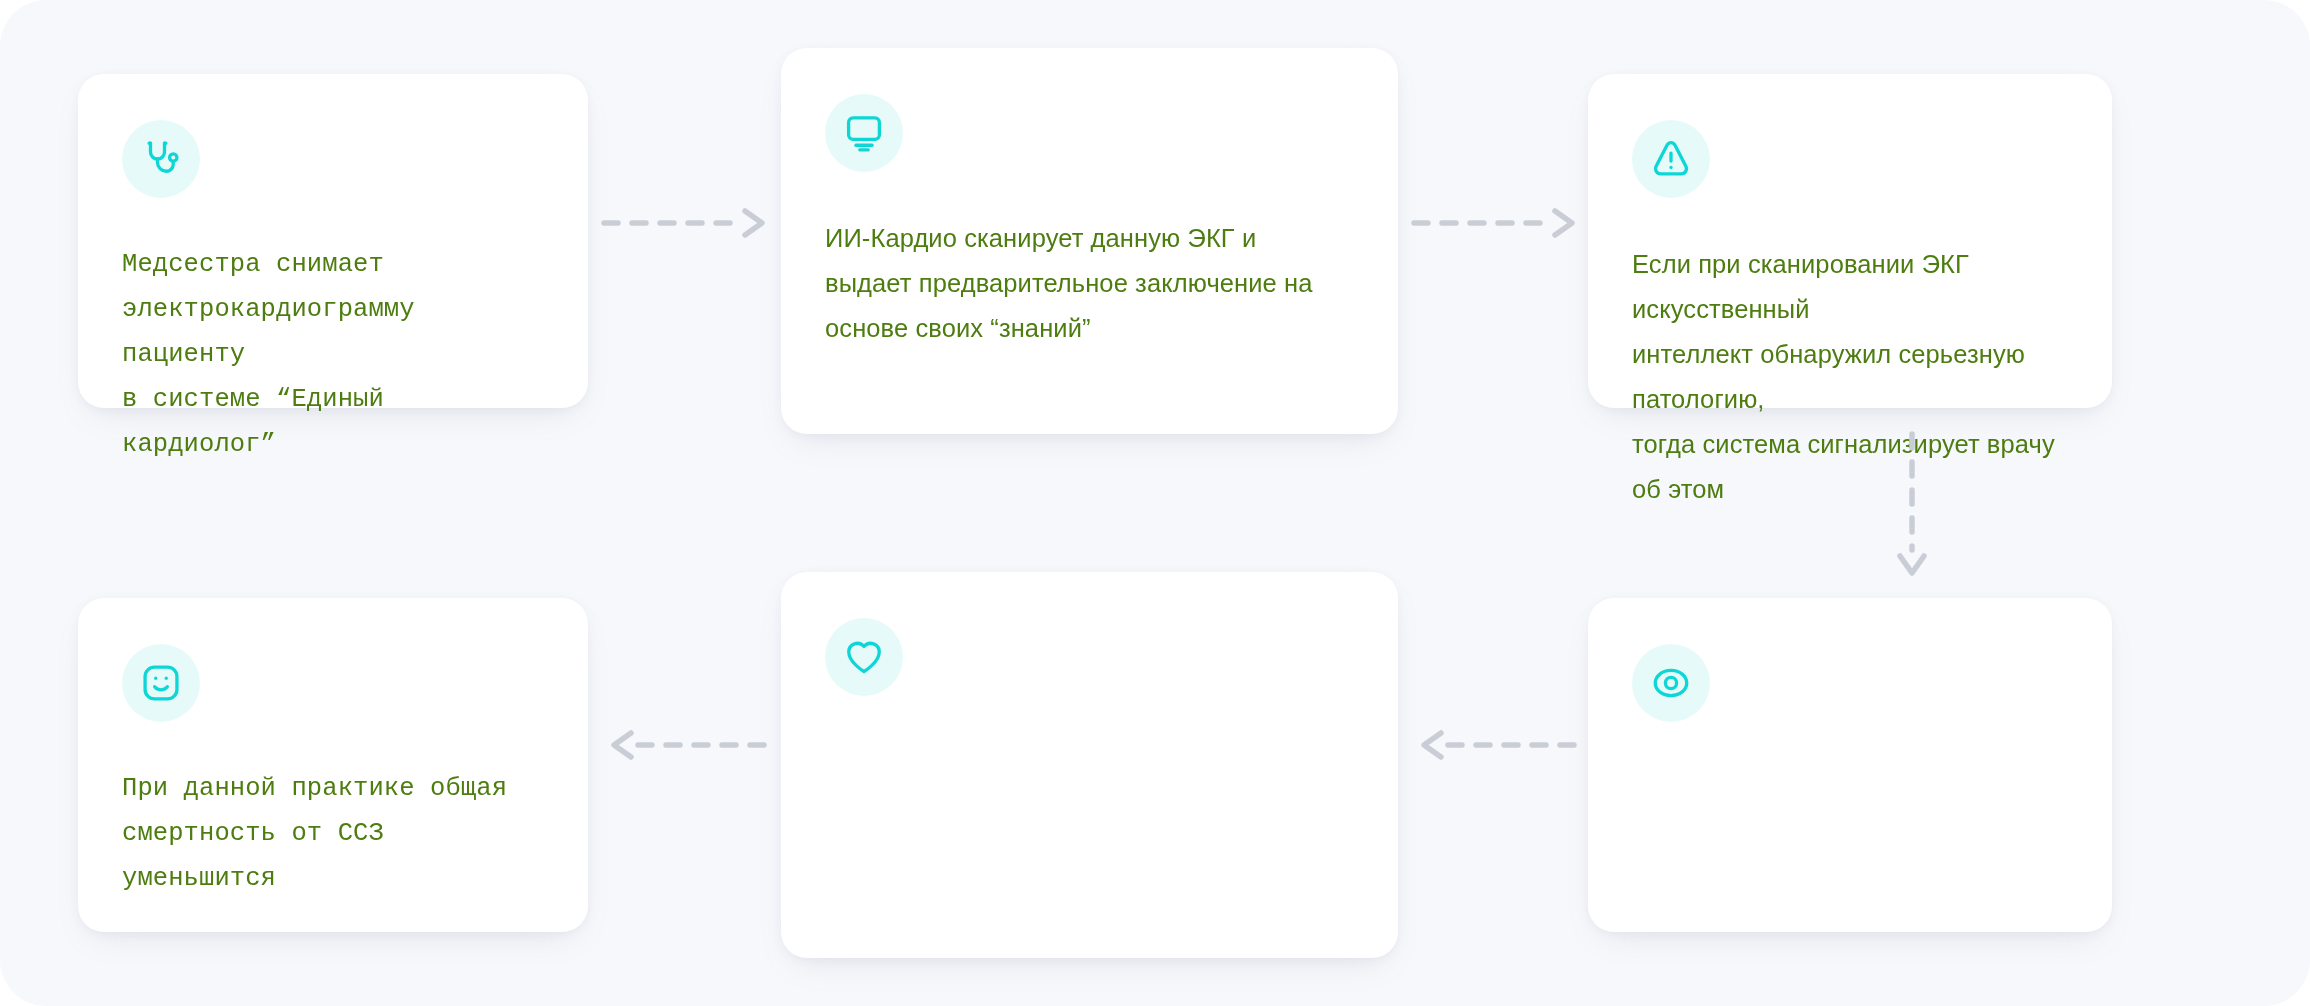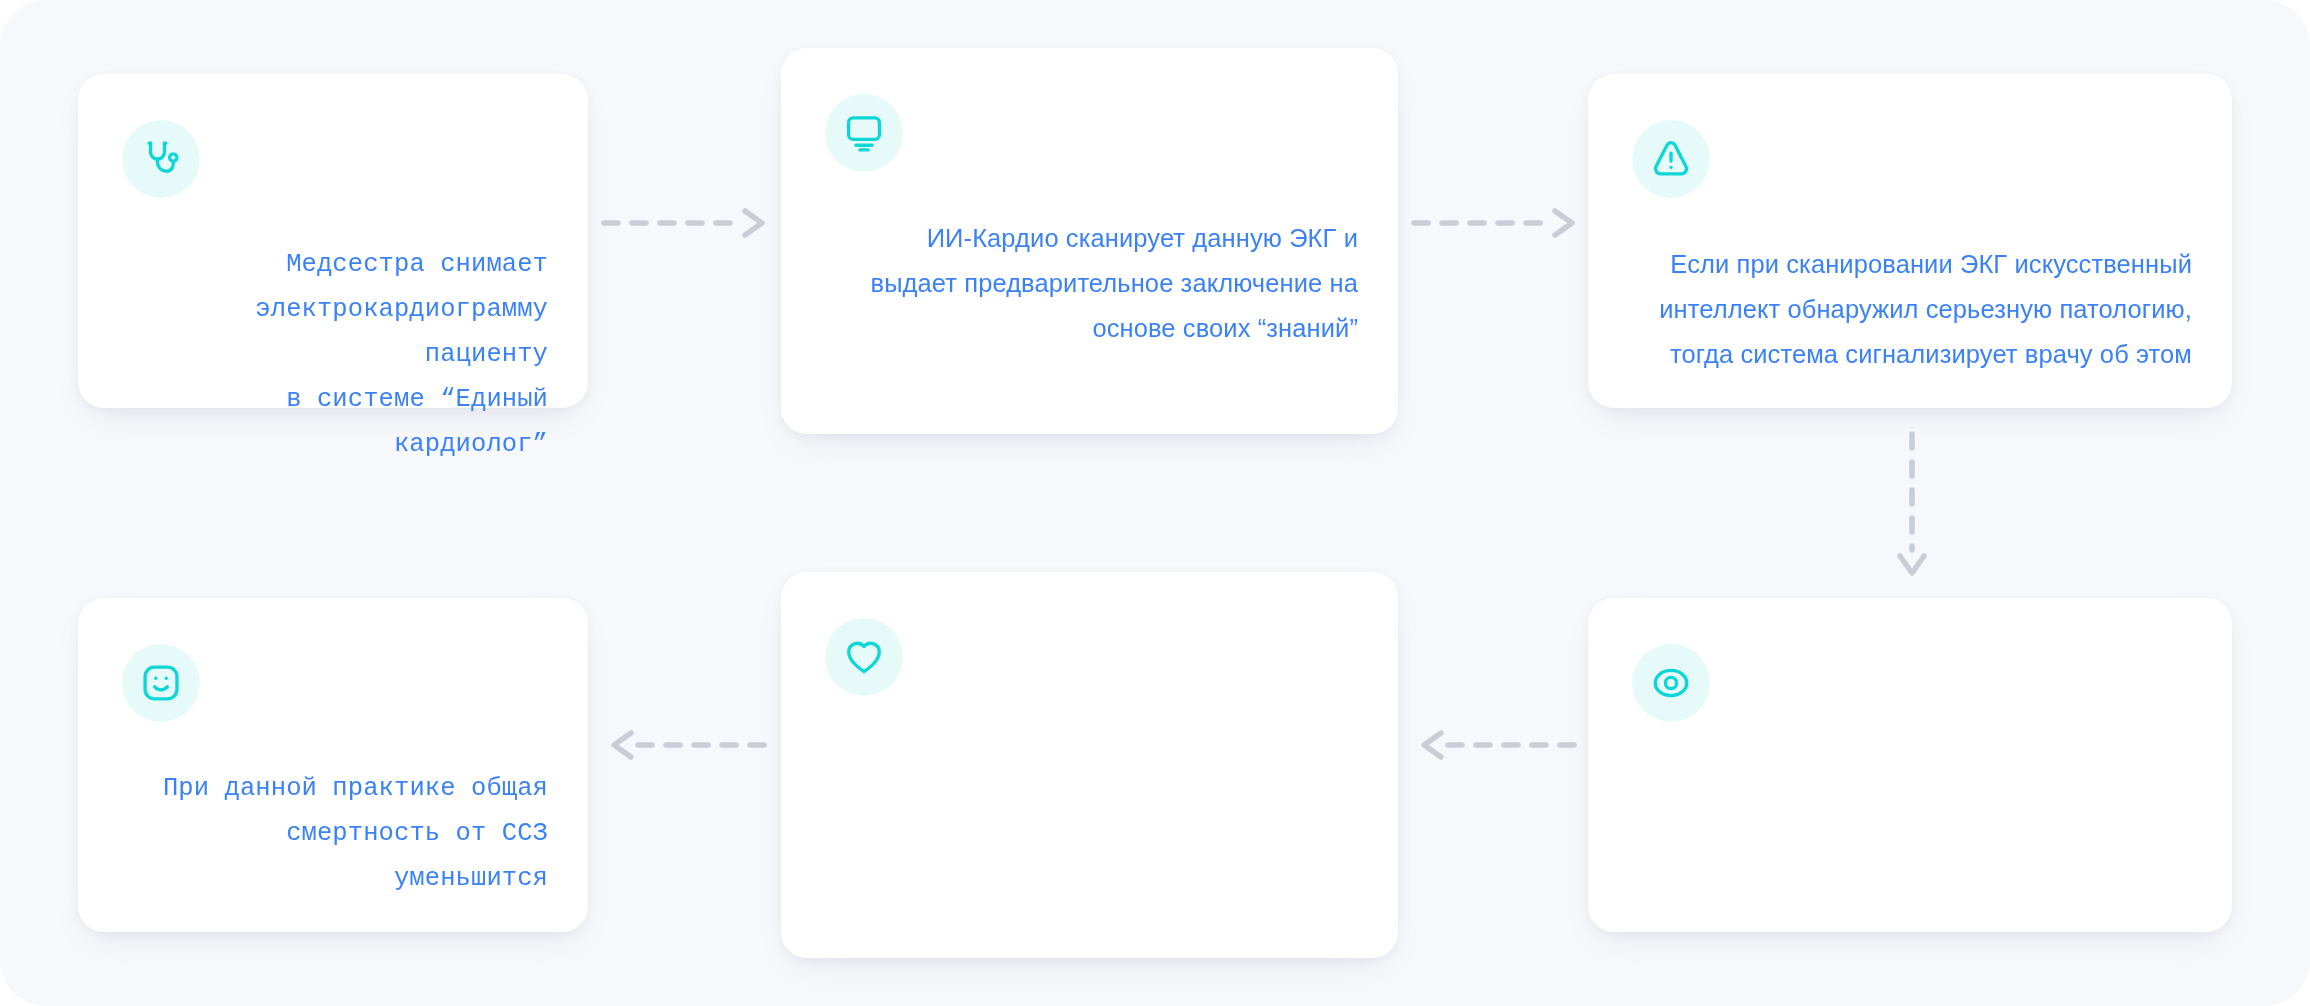--- a/index.html
+++ b/index.html
@@ -40,30 +40,29 @@
     background:#e6fbf9;
     display:flex;align-items:center;justify-content:center;
     flex:0 0 auto;
   }
   .icon-badge svg{display:block;}
 
   .card-text{
     margin-top:44px;
     font-size:25.5px;
     line-height:45px;
-    color:#3b82f6;
+    color:#4d7c0f;
     letter-spacing:.1px;
     white-space:pre-line;
-    text-align:right;
   }
 
   
   .col1{left:78px;width:510px;font-family:Liberation Mono, monospace;}
   .col2{left:781px;width:617px;}
-  .col3{left:1588px;width:644px;padding-left:22px;}
+  .col3{left:1588px;width:524px;padding-left:22px;}
 
   .rowA{top:74px;height:334px;}
   .rowB{top:598px;height:334px;}
   
   .col2.rowA{top:48px;height:386px;}
   .col2.rowB{top:572px;height:386px;}
 
   
   .arrow{position:absolute;}
   .arrow svg{display:block;overflow:visible;}

